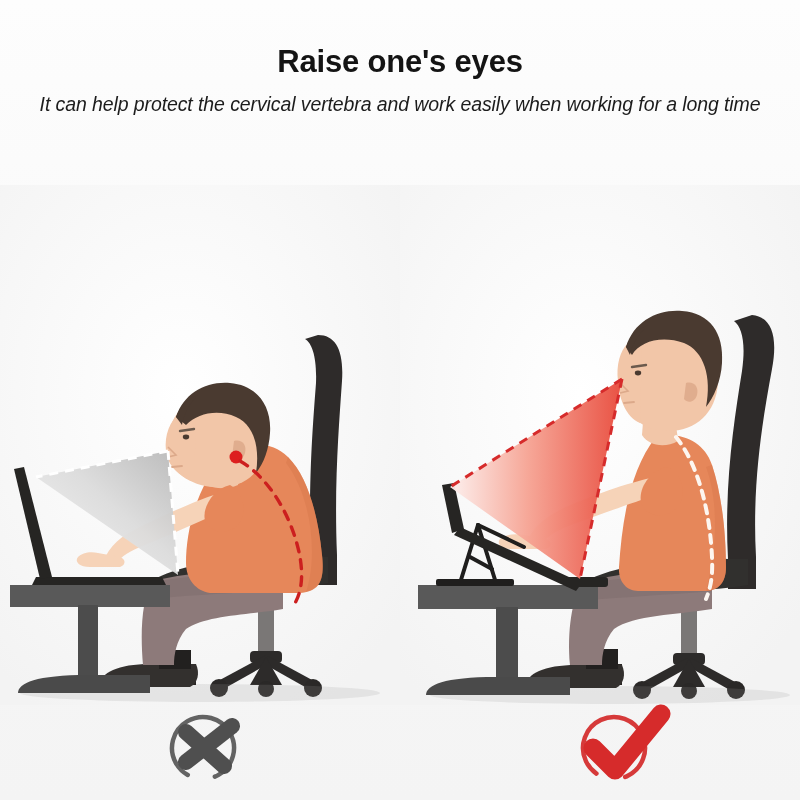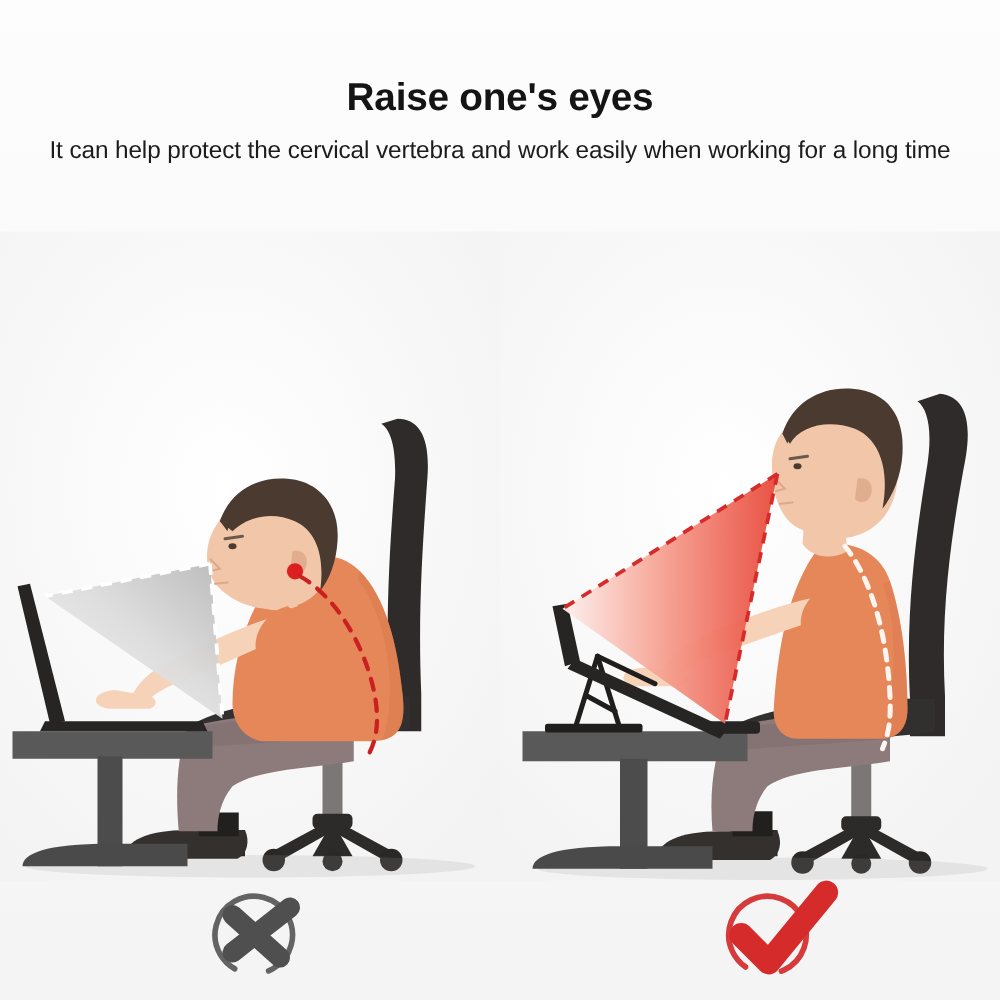--- a/index.html
+++ b/index.html
@@ -16,39 +16,40 @@
   #page {
     position: relative;
     width: 800px;
     height: 800px;
     background: linear-gradient(180deg, #fdfdfd 0%, #fbfbfb 20%, #f7f7f7 55%, #f4f4f4 100%);
   }
 
   
   #header {
     position: absolute;
-    top: 16px; left: 0;
+    top: 0; left: 0;
     width: 800px;
     padding-top: 46px;
     text-align: center;
   }
   #title {
     font-size: 31px;
     font-weight: bold;
     color: #141414;
     letter-spacing: -0.2px;
     line-height: 1.05;
   }
   #subtitle {
     margin-top: 11px;
     font-size: 19.5px;
     color: #1c1c1c;
     line-height: 1.45;
     padding: 0 28px;
     letter-spacing: -0.1px;
+    font-style: italic;
   }
 
   
   .panel {
     position: absolute;
     top: 185px;
     width: 400px;
     height: 520px;
   }
   #panel-bad  { left: 0; }

